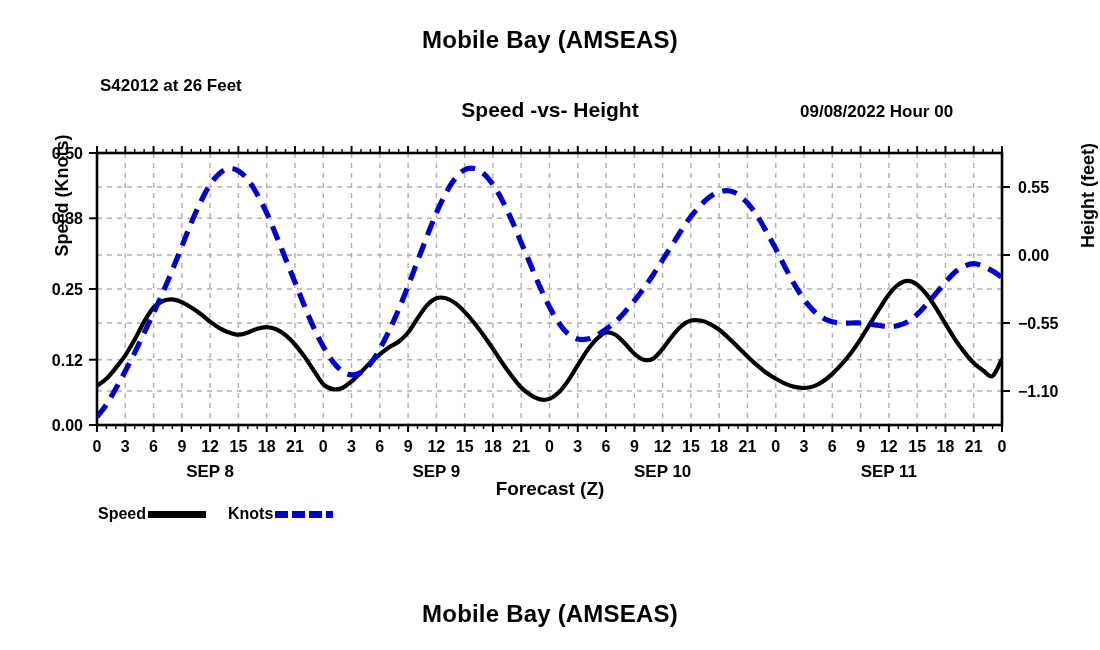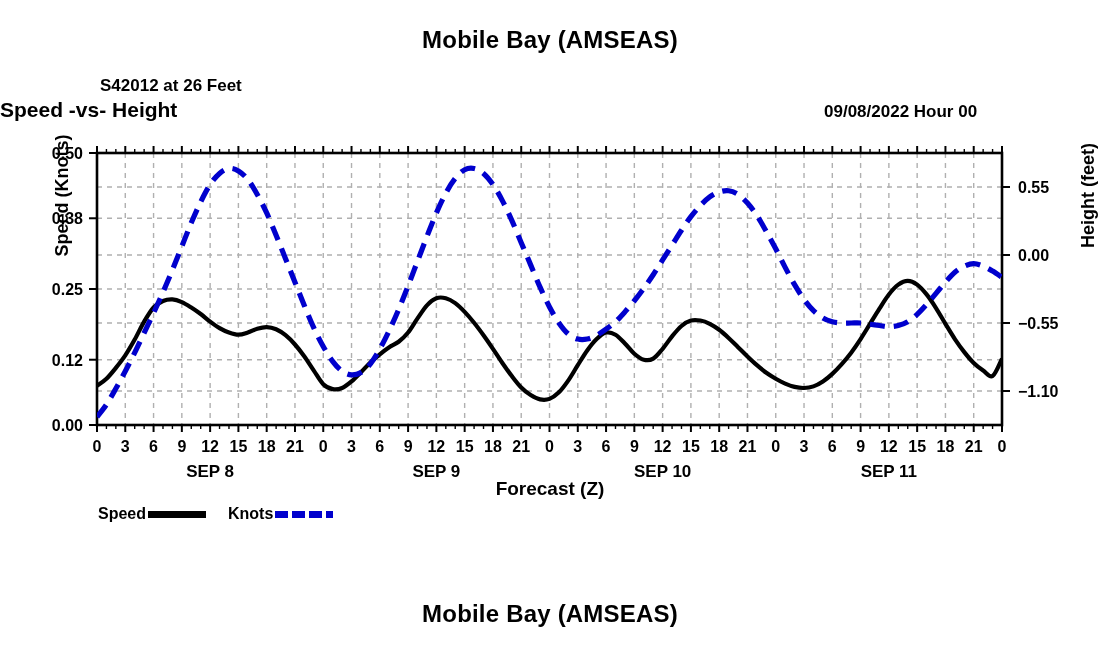--- a/index.html
+++ b/index.html
@@ -34,30 +34,29 @@
   #station-block {
     top: 74px; left: 100px;
     font-size: 17px;
     font-weight: bold;
     line-height: 24px;
     white-space: nowrap;
     text-align: center;
   }
   #subtitle {
     top: 98px; left: 0; width: 1100px;
-    text-align: left;
+    text-align: center;
     font-size: 21px;
     font-weight: bold;
   }
   #run-stamp {
     top: 102px; left: 800px;
     font-size: 17px;
     font-weight: bold;
     white-space: nowrap;
-    margin-left: 24px;
   }
 
   #plot-wrap {
     top: 0; left: 0; width: 1100px; height: 650px;
   }
   svg { display:block; }
   #ylabel-left {
     top: 185px; left: -48px;
     width: 220px;
     text-align: center;

